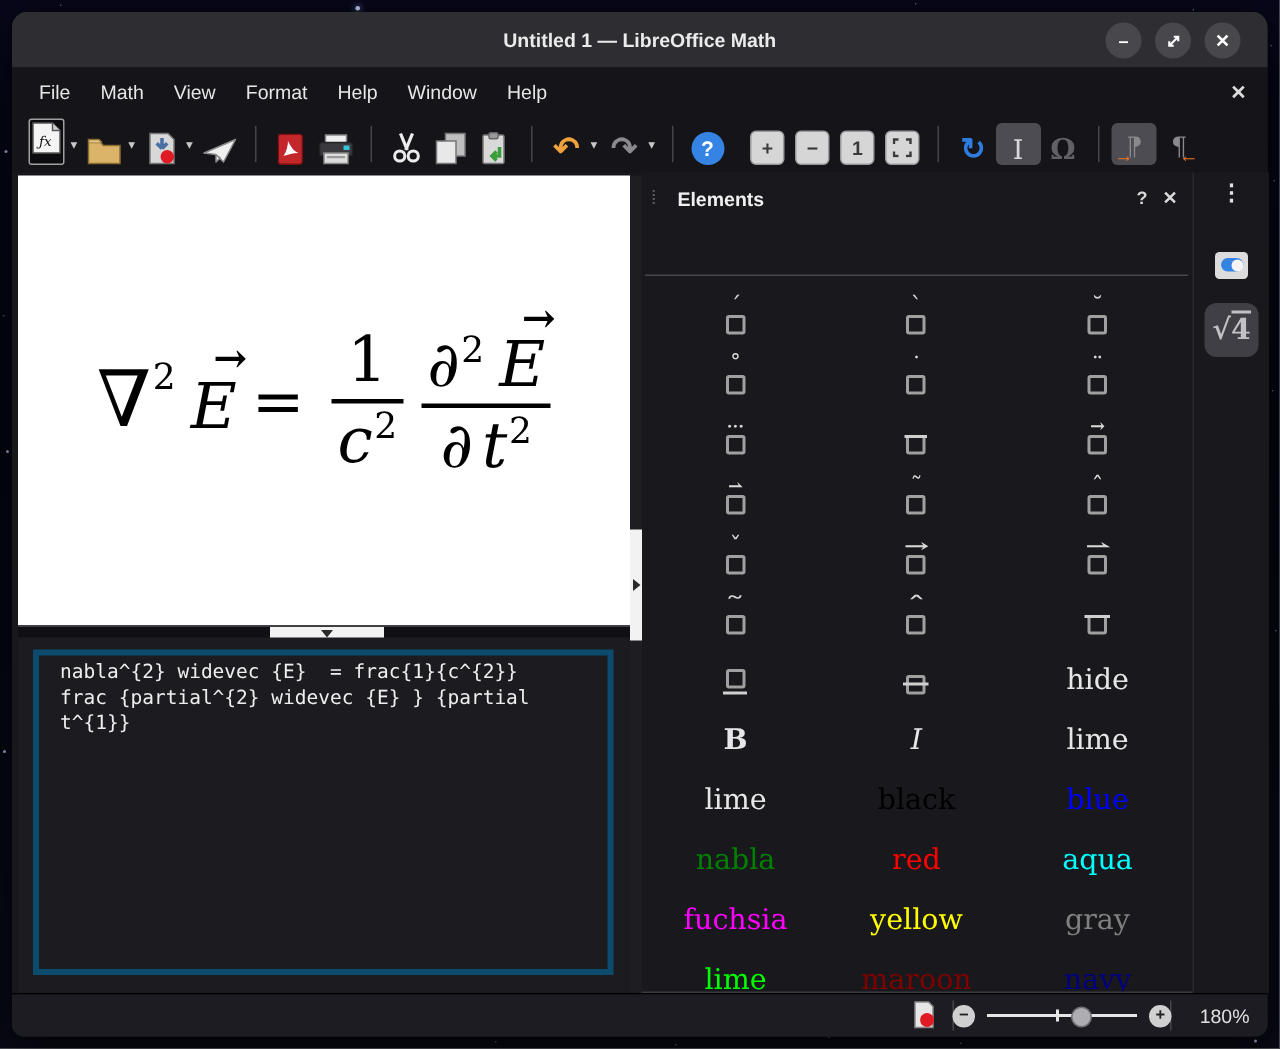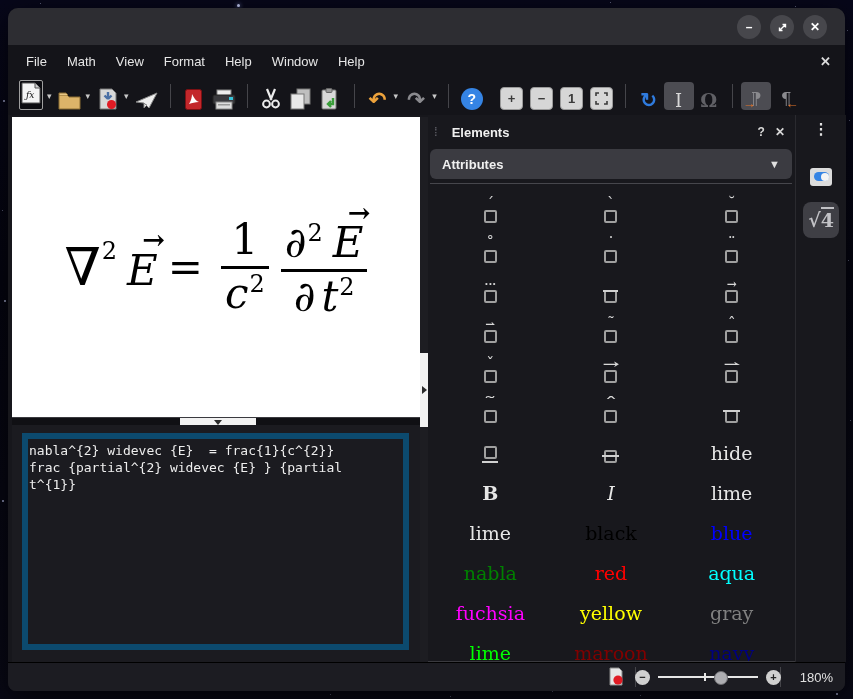--- a/index.html
+++ b/index.html
@@ -71,22 +71,22 @@
   .f-sup{font-size:24px;position:relative;top:-16px;margin-left:1px;font-style:normal;}
   .f-vec{position:relative;display:inline-block;margin-left:10px;padding-top:6px;}
   .f-vec .f-arrow{position:absolute;top:-16px;right:-5px;font-size:27px;font-weight:bold;font-style:normal;letter-spacing:-2px;}
   .f-eq{margin:0 6px 0 10px;}
   .frac{display:inline-flex;flex-direction:column;align-items:center;margin-left:12px;}
   .frac .frule{height:3px;background:#000;align-self:stretch;margin:3px 0;}
   .frac .num,.frac .den{display:flex;align-items:baseline;line-height:1.05;padding:0 4px;}
 
   
   .cmdarea{position:absolute;left:4px;top:310px;width:408px;bottom:0;background:#1b1b20;}
-  .cmdbox{position:absolute;left:10px;right:11px;top:8px;bottom:12px;border:6px solid #0c4a6e;background:#1b1b20;
-    padding:3px 1px;font-family:"DejaVu Sans Mono",monospace;font-size:13px;line-height:17px;color:#eeeeee;white-space:pre;cursor:text;}
+  .cmdbox{position:absolute;left:10px;right:11px;top:8px;bottom:12px;border:4px solid #0c4a6e;background:#1b1b20;
+    padding:3px 14px;font-family:"DejaVu Sans Mono",monospace;font-size:13px;line-height:17px;color:#eeeeee;white-space:pre;cursor:text;}
 
   
   .panel{position:absolute;left:420px;top:0;width:367px;bottom:0;background:#18181d;border-bottom:1px solid #3a3a3f;}
   .panel-head{position:absolute;left:0;top:2px;right:0;height:30px;display:flex;align-items:center;}
   .drag-dots{color:#62626a;font-size:13px;letter-spacing:-2px;margin-left:6px;line-height:10px;cursor:grab;}
   .panel-title{font-size:13px;font-weight:bold;color:#f0f0f0;margin-left:16px;}
   .panel-acts{margin-left:auto;display:flex;gap:10px;margin-right:10px;}
   .panel-act{color:#d8d8d8;font-size:12px;font-weight:bold;cursor:pointer;}
   .cat-select{position:absolute;left:2px;right:3px;top:34px;height:30px;background:#3b3b41;border-radius:6px;
     display:flex;align-items:center;padding:0 12px;cursor:pointer;}
@@ -161,20 +161,21 @@
     <i class="s" style="left:552px;top:691px"></i>
   <i class="s" style="left:120px;top:689px"></i>
     <i class="s" style="left:450px;top:696px"></i>
   <i class="s" style="left:640px;top:695px"></i>
     <i style="left:836px;top:693px"></i>
 </div>
 
 <div class="window">
 
   <div class="titlebar">
+    <span class="title">Untitled 1 — LibreOffice Math</span>
     <div class="win-btns">
       <div class="wbtn">–</div>
       <div class="wbtn">
         <svg width="11" height="11" viewBox="0 0 11 11">
           <path d="M2.5 8.5 L8.5 2.5 M5.5 2.5 h3 v3 M2.5 5.5 v3 h3" stroke="#ffffff" stroke-width="1.4" fill="none"></path>
         </svg>
       </div>
       <div class="wbtn">✕</div>
     </div>
   </div>
@@ -363,24 +364,20 @@
 
     <div class="panel">
       <div class="panel-head">
         <span class="drag-dots">⁞</span>
         <span class="panel-title">Elements</span>
         <span class="panel-acts">
           <span class="panel-act">?</span>
           <span class="panel-act">✕</span>
         </span>
       </div>
-      <div class="cat-select">
-        <span class="lbl">Attributes</span>
-        <span class="car">▼</span>
-      </div>
       <div class="attr-grid">
         <div class="cell">
             <span class="acc">´</span>
             <span class="box"></span>
           </div>
         <div class="cell">
             <span class="acc">`</span>
             <span class="box"></span>
           </div>
         <div class="cell">

